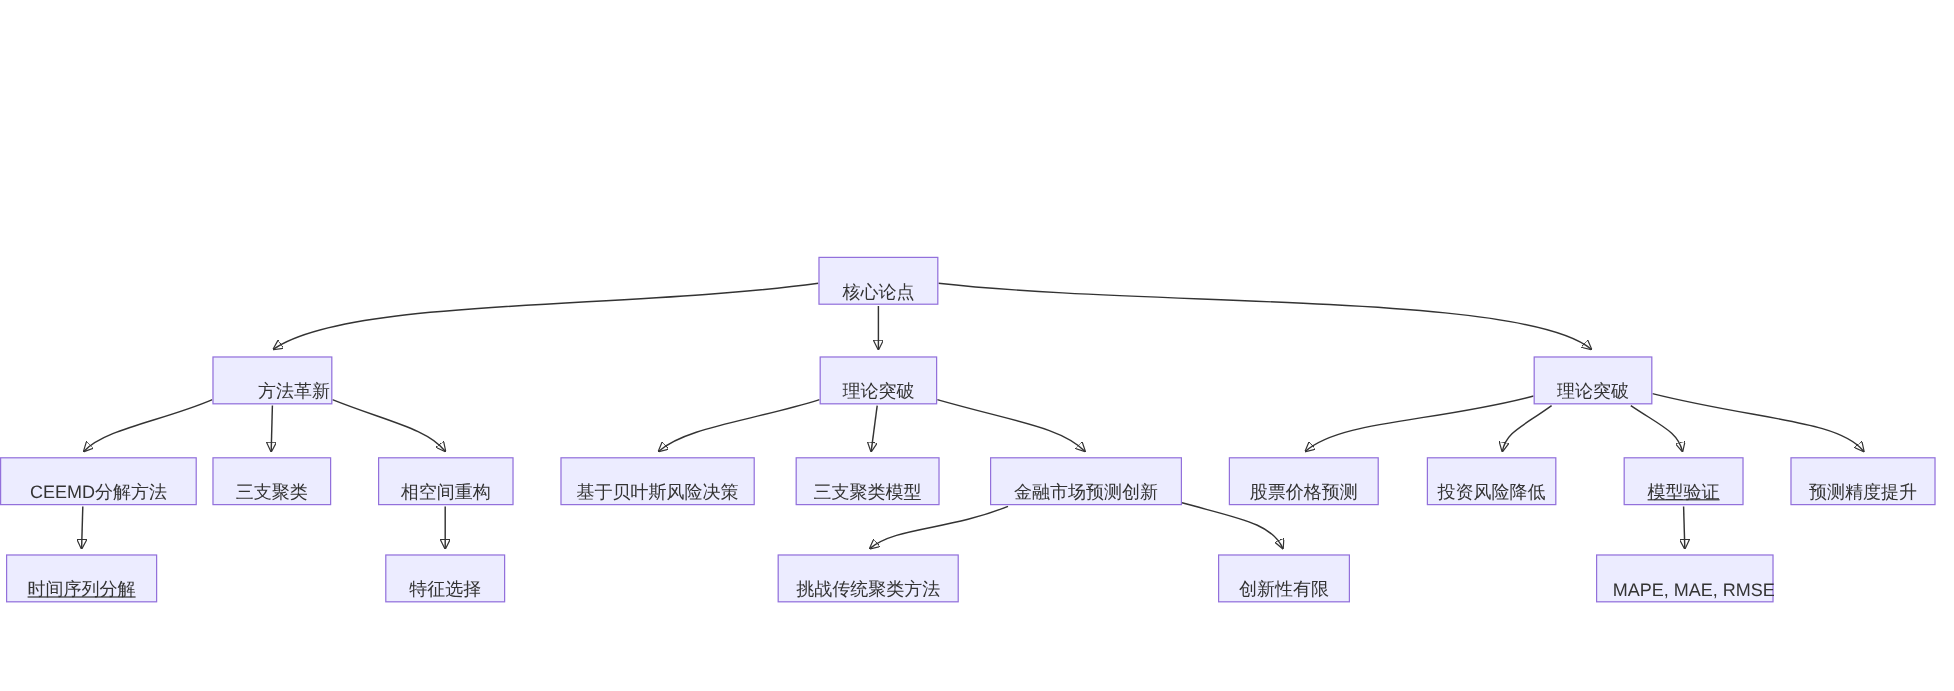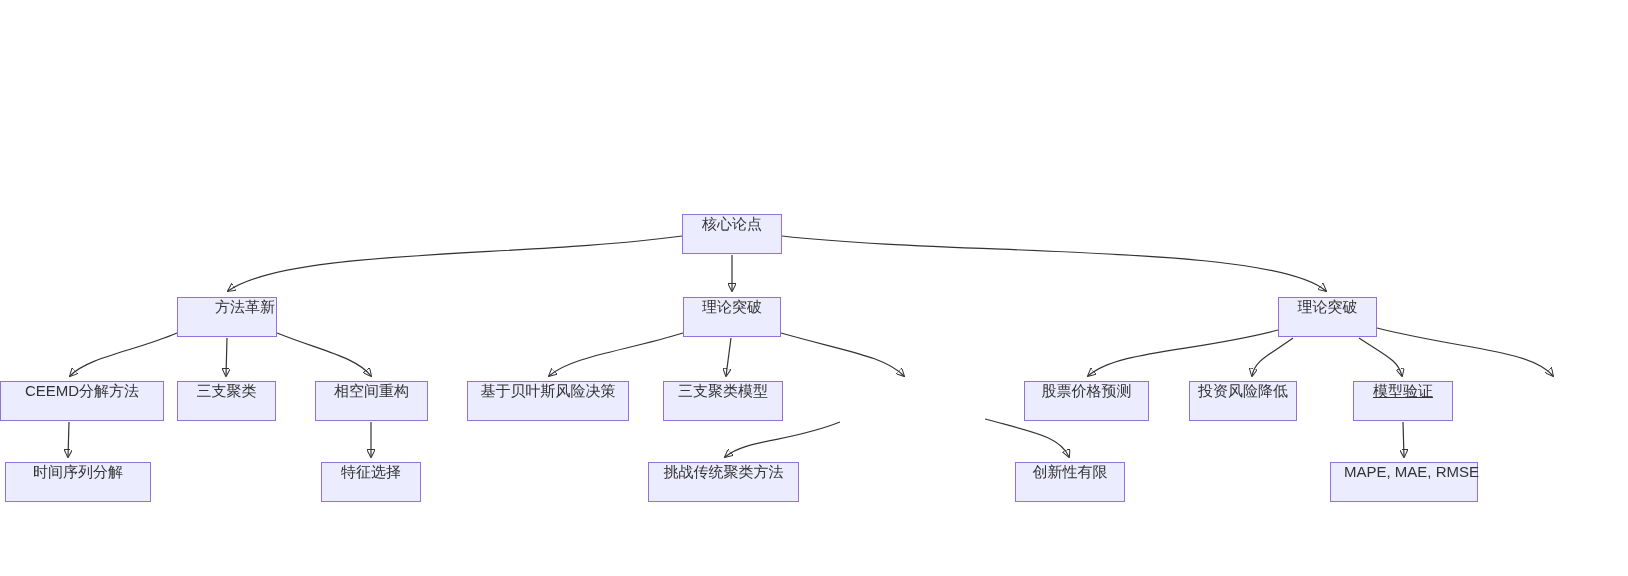--- a/index.html
+++ b/index.html
@@ -28,21 +28,21 @@
     fill: none;
   }
   .node {
     position: absolute;
     height: 40px;
     background: #ECECFF;
     border: 1px solid #9370DB;
     color: #333333;
     font-size: 15px;
     display: flex;
-    align-items: flex-start;
+    align-items: flex-end;
     justify-content: center;
     text-align: center;
     box-sizing: border-box;
     white-space: nowrap;
   }
 </style>
 </head>
 <body>
 
 <div class="canvas">
@@ -95,31 +95,37 @@
   </div>
   <div class="node" style="left:315px; top:381px; width:113px;">
     <span>相空间重构</span>
   </div>
   <div class="node" style="left:467px; top:381px; width:162px;">
     <span>基于贝叶斯风险决策</span>
   </div>
   <div class="node" style="left:663px; top:381px; width:120px;">
     <span>三支聚类模型</span>
   </div>
+  <div class="node" style="left:825px; top:381px; width:160px;">
+    <span>金融市场预测创新</span>
+  </div>
   <div class="node" style="left:1024px; top:381px; width:125px;">
     <span>股票价格预测</span>
   </div>
   <div class="node" style="left:1189px; top:381px; width:108px;">
     <span>投资风险降低</span>
   </div>
   <div class="node" style="left:1353px; top:381px; width:100px;text-decoration:underline;">
     <span>模型验证</span>
   </div>
+  <div class="node" style="left:1492px; top:381px; width:121px;">
+    <span>预测精度提升</span>
+  </div>
 
-  <div class="node" style="left:5px; top:462px; width:146px;">
+  <div class="node" style="left:5px; top:462px; width:126px;text-decoration:underline;">
     <span>时间序列分解</span>
   </div>
   <div class="node" style="left:321px; top:462px; width:100px;">
     <span>特征选择</span>
   </div>
   <div class="node" style="left:648px; top:462px; width:151px;">
     <span>挑战传统聚类方法</span>
   </div>
   <div class="node" style="left:1015px; top:462px; width:110px;">
     <span>创新性有限</span>

